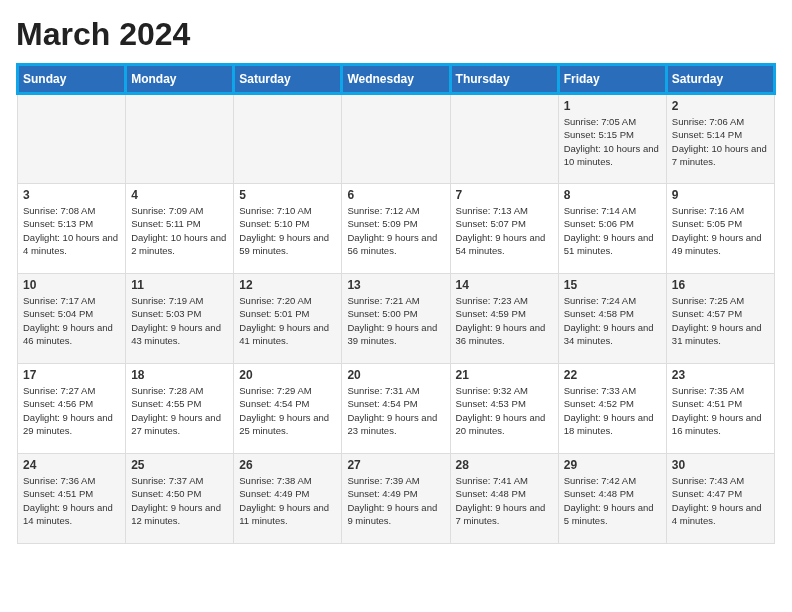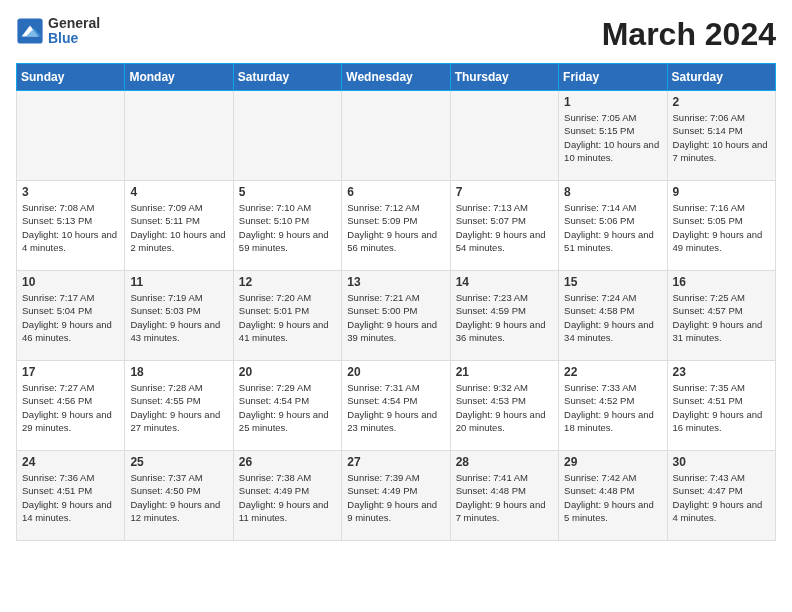--- a/index.html
+++ b/index.html
@@ -58,21 +58,21 @@
       border-collapse: collapse;
       table-layout: fixed;
     }
     thead tr th {
       background-color: #2a6ebb;
       color: #fff;
       font-size: 12px;
       font-weight: bold;
       padding: 6px 4px;
       text-align: left;
-      border: 1px solid #0ea5e9;
+      border: 3px solid #0ea5e9;
     }
     tbody tr td {
       vertical-align: top;
       padding: 4px 5px;
       font-size: 10px;
       color: #333;
       border: 1px solid #ddd;
       background: #fff;
       min-height: 80px;
       height: 90px;
@@ -95,31 +95,20 @@
       color: #333;
     }
     td.empty {
       background: #f5f5f5;
     }
   </style>
 </head>
 <body>
 
 <div class="header">
-  <div class="logo">
-    <svg class="logo-icon" viewBox="0 0 40 40">
-      <rect x="2" y="2" width="36" height="36" rx="4" fill="#2a6ebb"></rect>
-      <polygon points="8,28 20,12 32,28" fill="white"></polygon>
-      <polygon points="14,28 26,16 36,28" fill="#4a9de0" opacity="0.7"></polygon>
-    </svg>
-    <div class="logo-text">
-      <span class="logo-general">General</span>
-      <span class="logo-blue">Blue</span>
-    </div>
-  </div>
   <div class="title-block">
     <h1>March 2024</h1>
   </div>
 </div>
 
 <table>
   <thead>
     <tr>
     <th>Sunday</th>
         <th>Monday</th>

